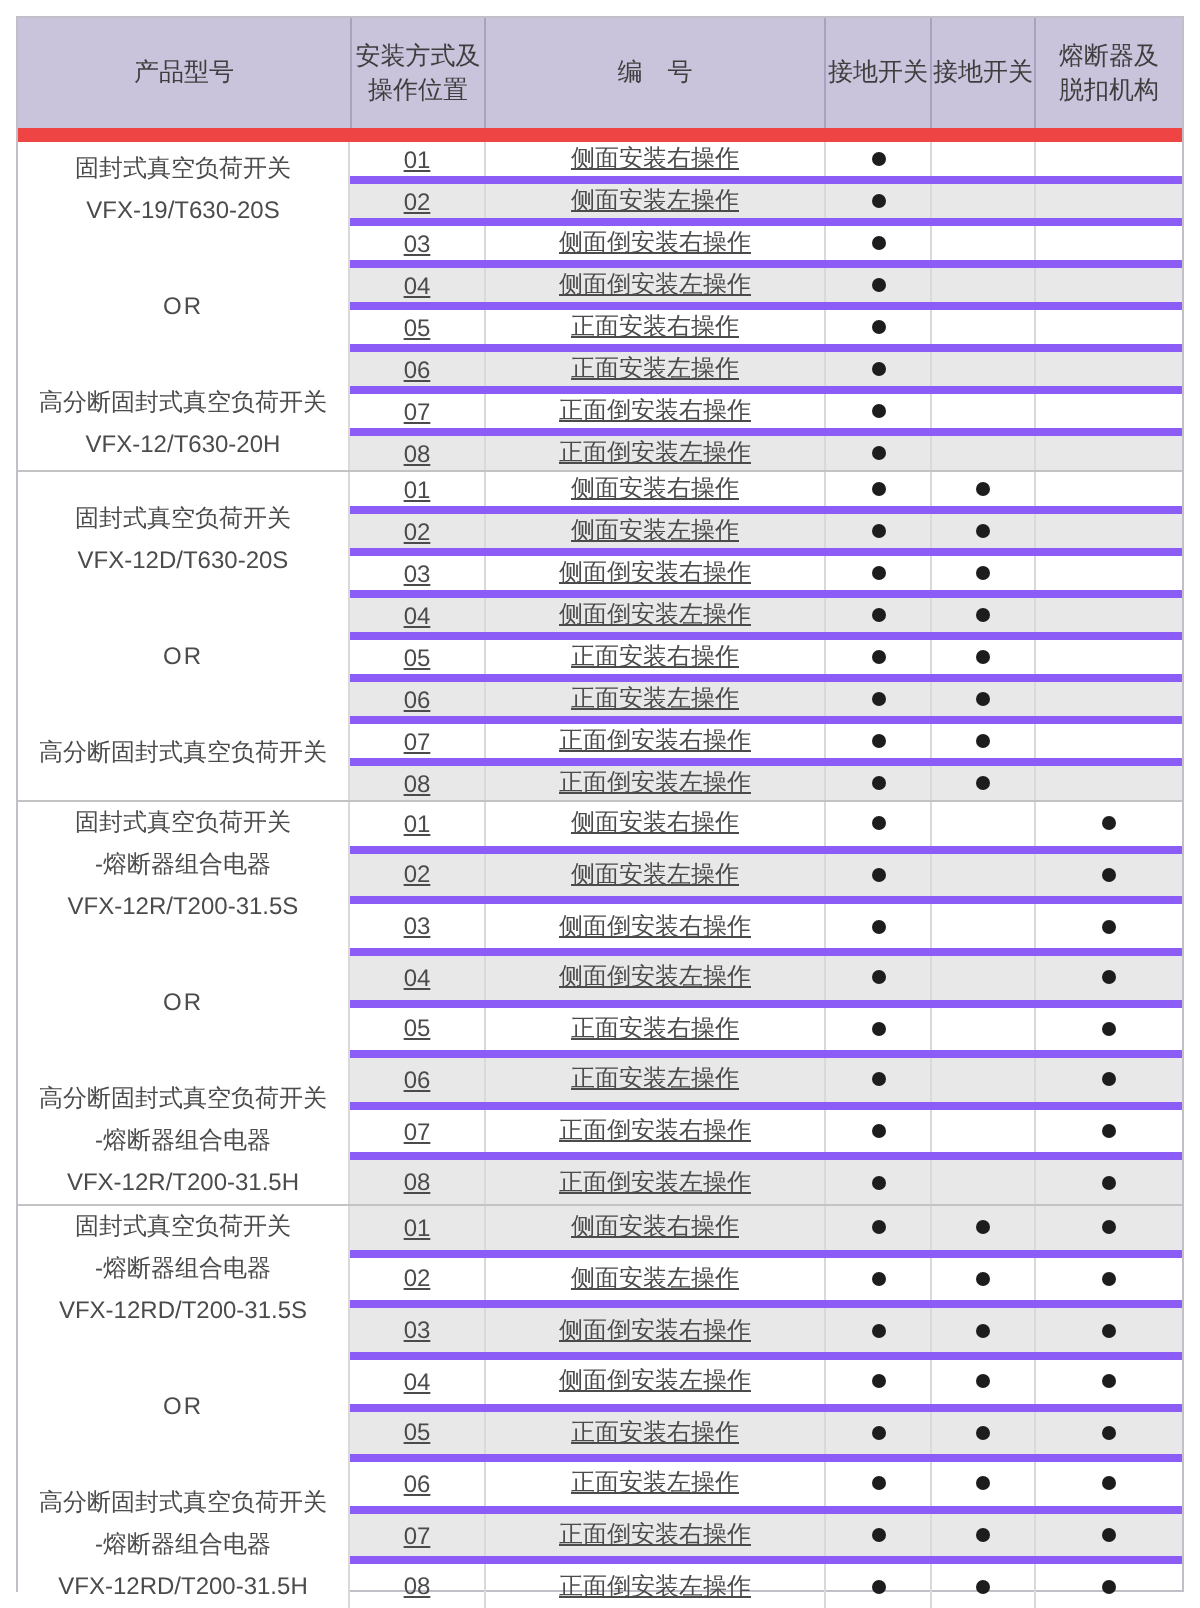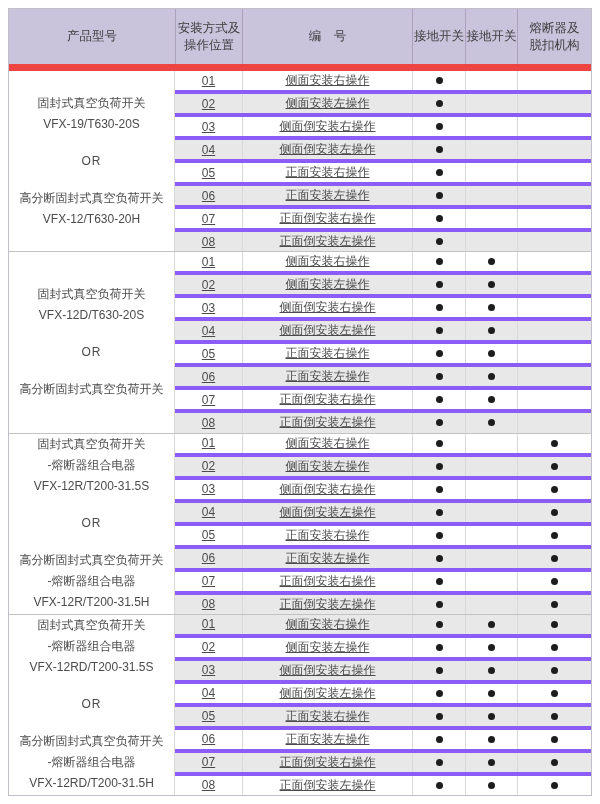--- a/index.html
+++ b/index.html
@@ -29,21 +29,21 @@
   .hcell + .hcell{border-left:1px solid #aba1bf;}
   
   .tbody{flex:1 1 auto;display:flex;flex-direction:column;}
   .group{flex:1 1 0;display:flex;box-sizing:border-box;}
   .group + .group{border-top:1px solid #c3c3c3;}
   .product-cell{
     flex:0 0 166px;box-sizing:border-box;border-right:1px solid #d9d9d9;
     display:flex;flex-direction:column;justify-content:center;align-items:center;
     text-align:right;font-size:12px;line-height:21px;background:#ffffff;
   }
-  .or-line{margin:16px 0;font-size:12px;letter-spacing:1px;}
+  .or-line{margin:27px 0;font-size:12px;letter-spacing:1px;}
   .rows{flex:1 1 auto;display:flex;flex-direction:column;text-decoration:underline;}
   .row{
     flex:1 1 0;display:grid;
     grid-template-columns:67px 170px 53px 52px 1fr;
     box-sizing:border-box;
   }
   .row + .row{border-top:4px solid #8b5cf6;}
   .row.shaded{background:#e9e8e8;}
   .cell{
     display:flex;align-items:center;justify-content:center;

